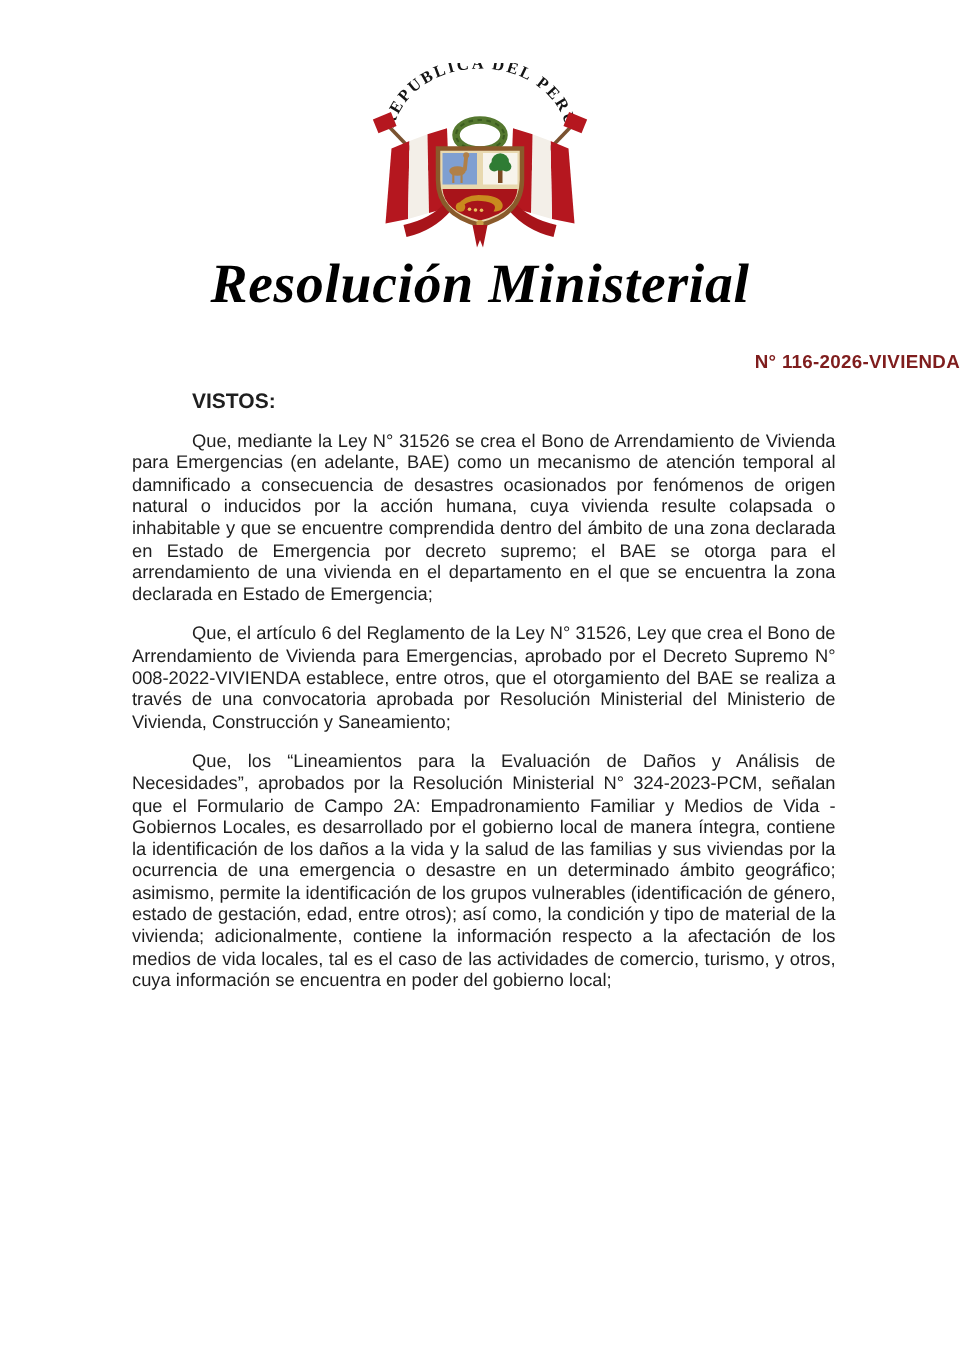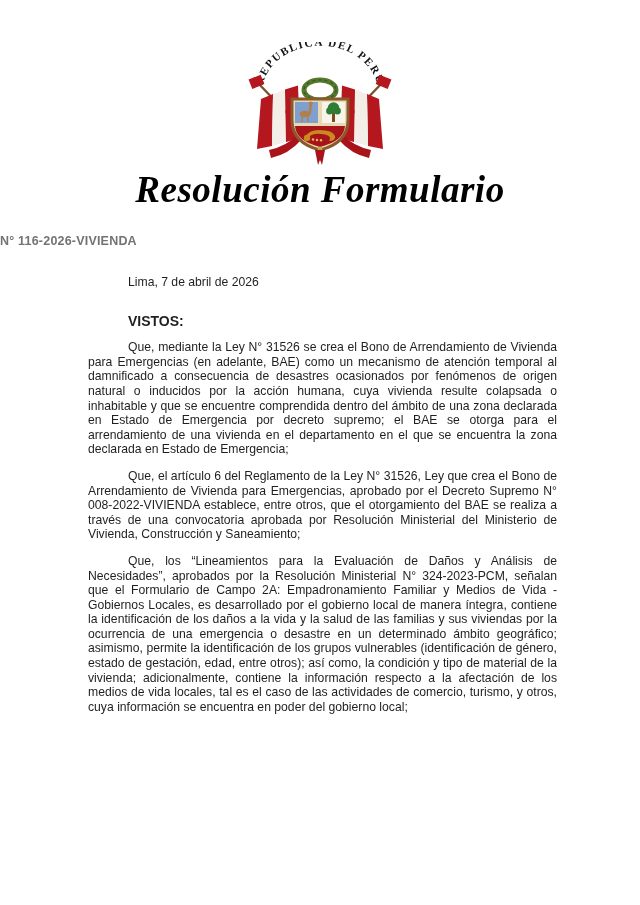--- a/index.html
+++ b/index.html
@@ -26,25 +26,25 @@
     font-style: italic;
     font-weight: 700;
     font-size: 37px;
     letter-spacing: 0.5px;
     text-align: center;
     color: #000;
     margin-top: -2px;
     line-height: 44px;
   }
   .doc-number {
-    text-align: left;
+    text-align: right;
     font-weight: bold;
     font-size: 12.5px;
     letter-spacing: 0.2px;
-    color: #737373;
+    color: #7f1d1d;
     margin-top: 22px;
   }
   .content {
     margin: 0 83px 0 88px;
     font-size: 12.2px;
     line-height: 14.6px;
     text-align: justify;
     color: #1f1f1f;
   }
   .date-line {
@@ -130,26 +130,25 @@
           <circle cx="72" cy="98" r="1.2" fill="#e9c25e"></circle>
           <circle cx="76" cy="98.2" r="1.2" fill="#e9c25e"></circle>
         </g>
       </g>
 
       <circle cx="75" cy="107" r="2.4" fill="#caa24a"></circle>
       <path d="M 70,108 L 80,108 L 77,123 L 75,118 L 73,123 Z" fill="#a8141a"></path>
     </svg>
   </div>
 
-  <div class="doc-title">Resolución Formulario</div>
+  <div class="doc-title">Resolución Ministerial</div>
 
   <div class="doc-number">N° 116-2026-VIVIENDA</div>
 
   <div class="content">
-    <p class="date-line">Lima, 7 de abril de 2026</p>
 
     <p class="section-heading">VISTOS:</p>
 
     <p class="para">Que, mediante la Ley N° 31526 se crea el Bono de Arrendamiento de Vivienda para Emergencias (en adelante, BAE) como un mecanismo de atención temporal al damnificado a consecuencia de desastres ocasionados por fenómenos de origen natural o inducidos por la acción humana, cuya vivienda resulte colapsada o inhabitable y que se encuentre comprendida dentro del ámbito de una zona declarada en Estado de Emergencia por decreto supremo; el BAE se otorga para el arrendamiento de una vivienda en el departamento en el que se encuentra la zona declarada en Estado de Emergencia;</p>
     <p class="para">Que, el artículo 6 del Reglamento de la Ley N° 31526, Ley que crea el Bono de Arrendamiento de Vivienda para Emergencias, aprobado por el Decreto Supremo N° 008-2022-VIVIENDA establece, entre otros, que el otorgamiento del BAE se realiza a través de una convocatoria aprobada por Resolución Ministerial del Ministerio de Vivienda, Construcción y Saneamiento;</p>
     <p class="para">Que, los “Lineamientos para la Evaluación de Daños y Análisis de Necesidades”, aprobados por la Resolución Ministerial N° 324-2023-PCM, señalan que el Formulario de Campo 2A: Empadronamiento Familiar y Medios de Vida - Gobiernos Locales, es desarrollado por el gobierno local de manera íntegra, contiene la identificación de los daños a la vida y la salud de las familias y sus viviendas por la ocurrencia de una emergencia o desastre en un determinado ámbito geográfico; asimismo, permite la identificación de los grupos vulnerables (identificación de género, estado de gestación, edad, entre otros); así como, la condición y tipo de material de la vivienda; adicionalmente, contiene la información respecto a la afectación de los medios de vida locales, tal es el caso de las actividades de comercio, turismo, y otros, cuya información se encuentra en poder del gobierno local;</p>
   </div>
 
 </div>
 

